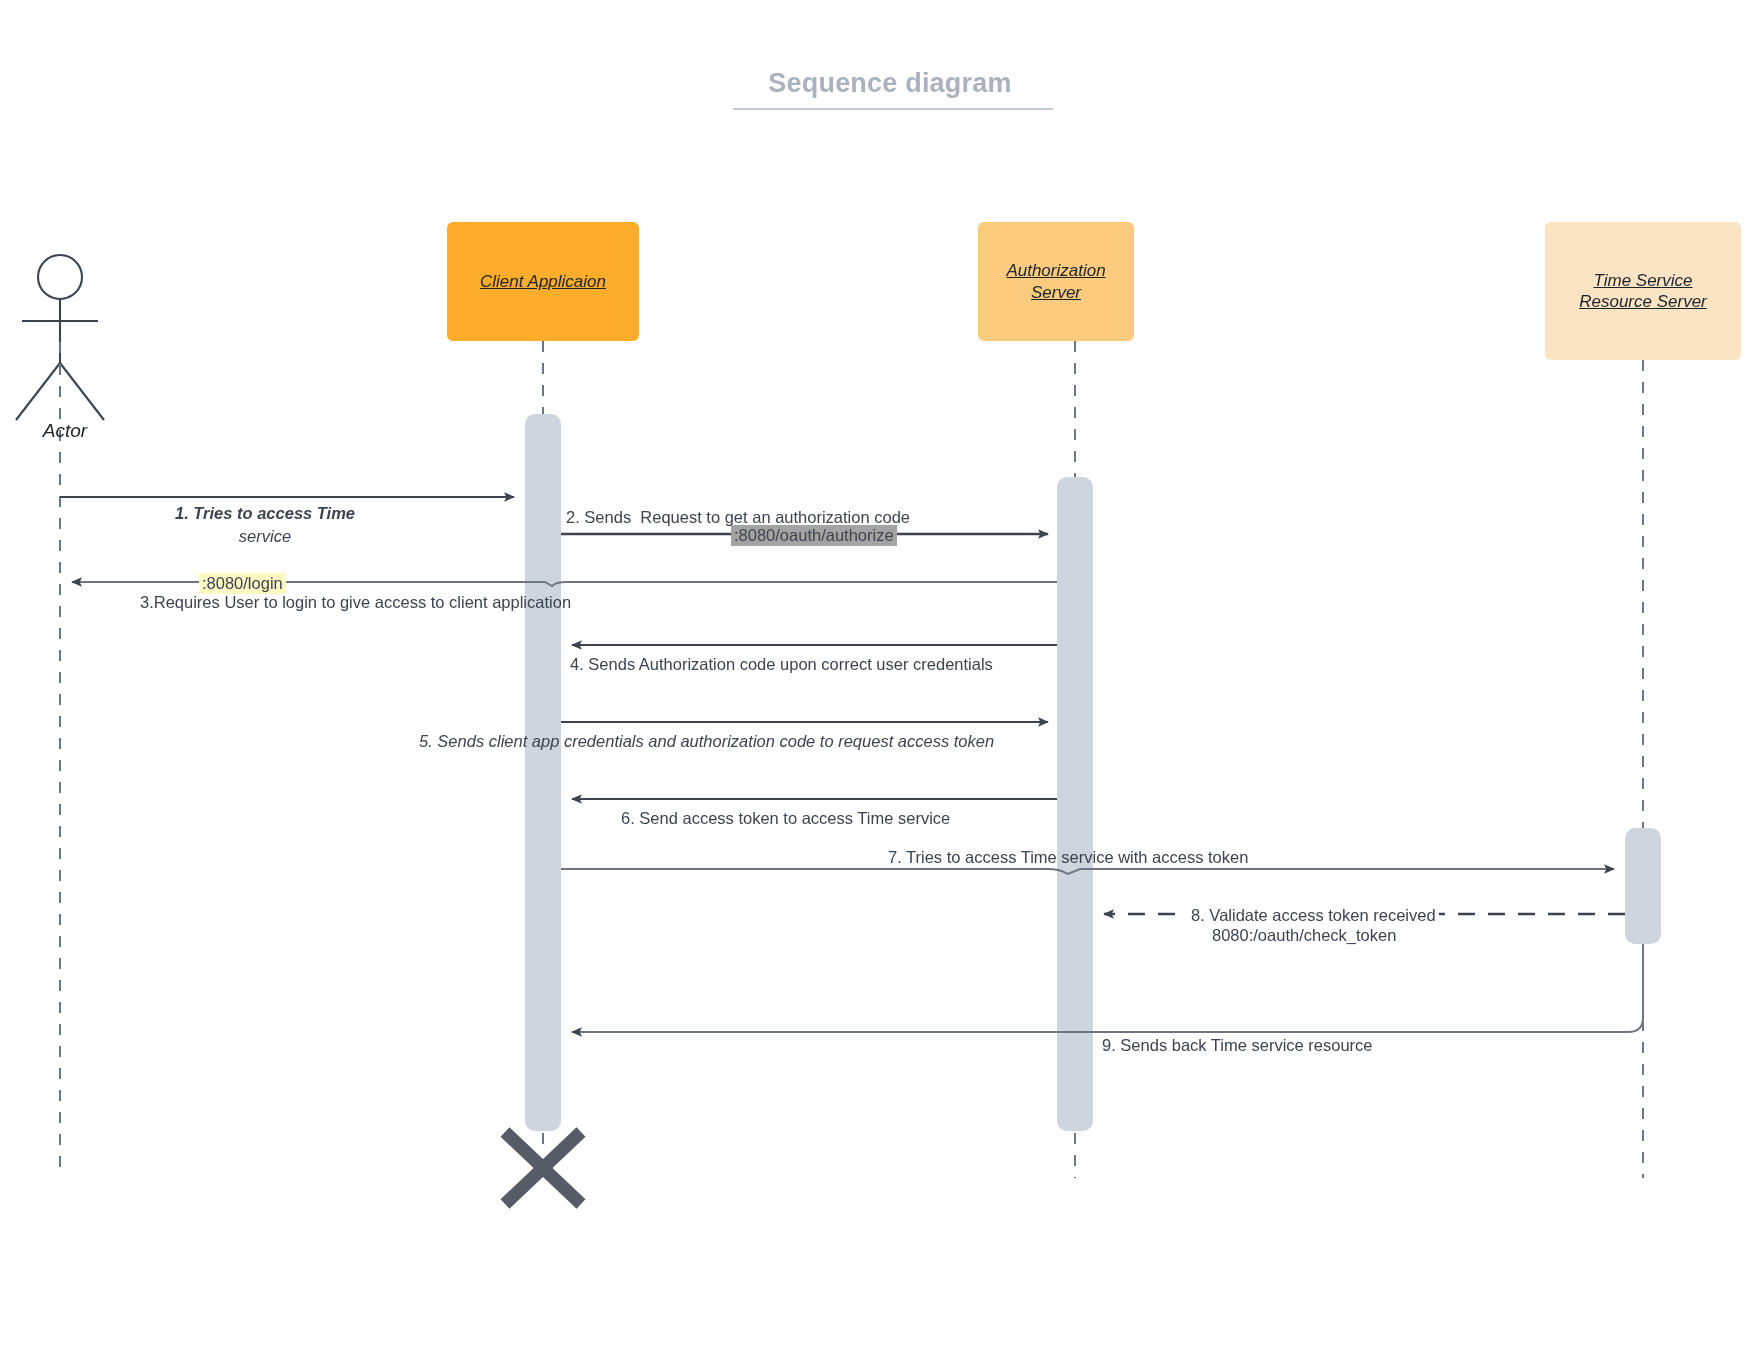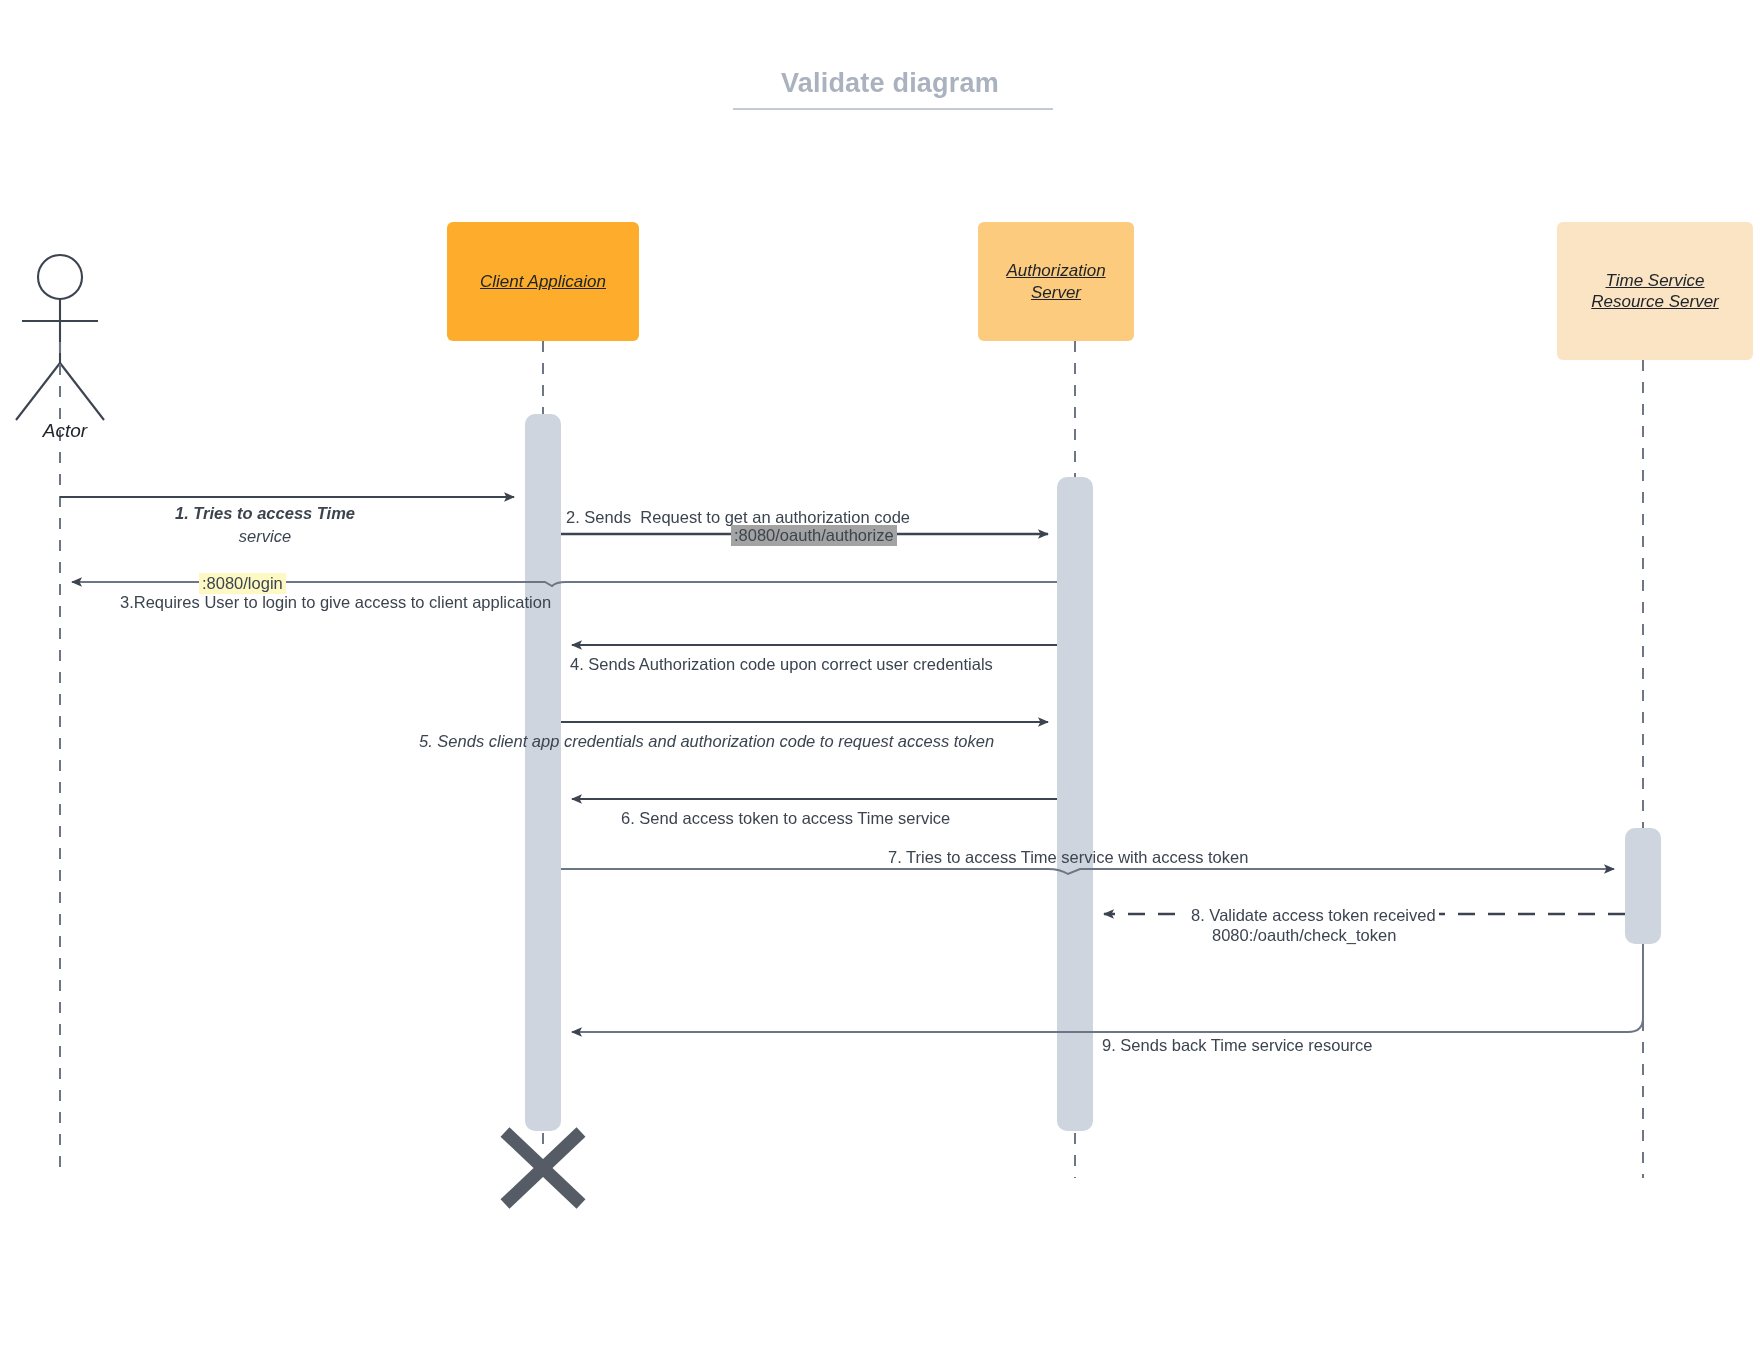--- a/index.html
+++ b/index.html
@@ -72,21 +72,20 @@
     left: 447px; top: 222px; width: 192px; height: 119px;
     background: #fdac2b;
   }
   #p-auth {
     left: 978px; top: 222px; width: 156px; height: 119px;
     background: #fccb7d;
   }
   #p-time {
     left: 1545px; top: 222px; width: 196px; height: 138px;
     background: #fbe4c4;
-    margin-left: 12px;
   }
 
   
   #actor-label {
     position: absolute;
     left: 10px;
     top: 420px;
     width: 110px;
     text-align: center;
     font-style: italic;
@@ -103,21 +102,21 @@
     line-height: 1.25;
   }
   .msg.ital { font-style: italic; }
   .msg.ctr  { text-align: center; }
 </style>
 </head>
 <body>
 
 <div id="canvas">
 
-  <div class="diagram-title">Validate diagram</div>
+  <div class="diagram-title">Sequence diagram</div>
   <div class="title-rule"></div>
 
   <svg id="svg-layer" viewBox="0 0 1760 1360" xmlns="http://www.w3.org/2000/svg">
     <defs>
       <marker id="ar-r" markerWidth="11" markerHeight="11" refX="10" refY="5.5" orient="auto" markerUnits="userSpaceOnUse">
         <path d="M0,0.8 L11,5.5 L0,10.2 L2.4,5.5 Z" fill="#3c4450"></path>
       </marker>
       <marker id="ar-l" markerWidth="11" markerHeight="11" refX="10" refY="5.5" orient="auto" markerUnits="userSpaceOnUse">
         <path d="M0,0.8 L11,5.5 L0,10.2 L2.4,5.5 Z" fill="#3c4450"></path>
       </marker>
@@ -181,21 +180,21 @@
 
   <div id="actor-label">Actor</div>
 
   <div class="msg ital ctr" style="left:140px; top:503px; width:250px;font-weight:bold;">1. Tries to access Time</div>
   <div class="msg ital ctr" style="left:140px; top:526px; width:250px;">service</div>
 
   <div class="msg" style="left:566px; top:507px;">2. Sends  Request to get an authorization code</div>
   <div class="msg" style="left:731px; top:525px; background:#a3a3a3; padding:0 3px;">:8080/oauth/authorize</div>
 
   <div class="msg" style="left:199px; top:573px; background:#fef9c3; padding:0 3px;">:8080/login</div>
-  <div class="msg" style="left:120px; top:592px;">3.Requires User to login to give access to client application</div>
+  <div class="msg" style="left:140px; top:592px;">3.Requires User to login to give access to client application</div>
 
   <div class="msg" style="left:570px; top:654px;">4. Sends Authorization code upon correct user credentials</div>
 
   <div class="msg ital" style="left:419px; top:731px;">5. Sends client app credentials and authorization code to request access token</div>
 
   <div class="msg" style="left:621px; top:808px;">6. Send access token to access Time service</div>
 
   <div class="msg" style="left:888px; top:847px;">7. Tries to access Time service with access token</div>
 
   <div class="msg" style="left:1188px; top:905px; background:#ffffff; padding:0 3px;">8. Validate access token received</div>

